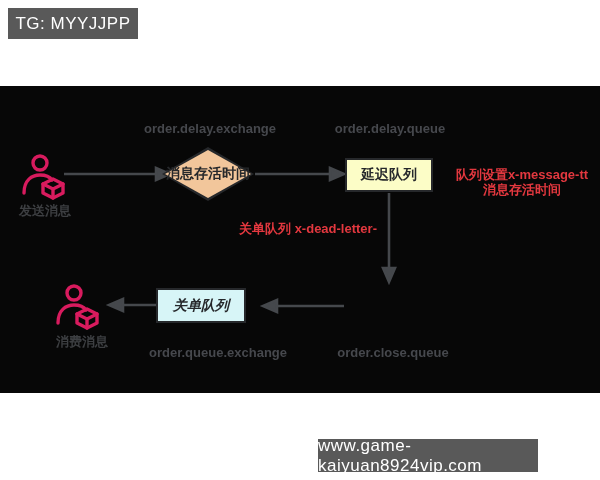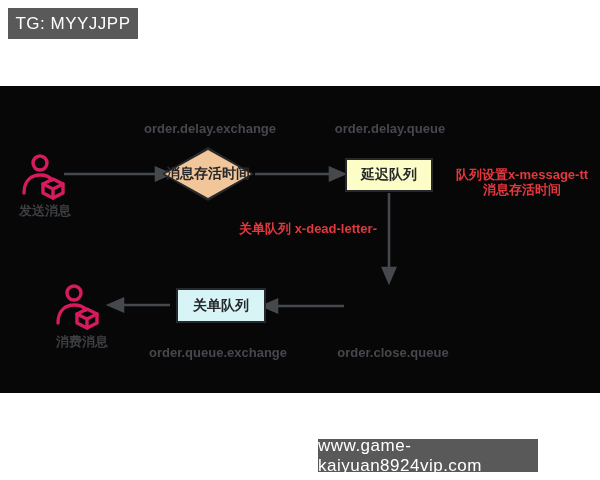--- a/index.html
+++ b/index.html
@@ -18,21 +18,21 @@
   .canvas { position:absolute; left:0; top:86px; width:600px; height:307px;
             background:#070707; }
 
   .caption { position:absolute; width:170px; text-align:center;
              font-size:13px; font-weight:700; color:#46484d; }
 
   .node-rect { position:absolute; border:2px solid #26282b;
                display:flex; align-items:center; justify-content:center;
                font-size:14px; font-weight:700; color:#26282b; }
   .rect-delay-queue { left:345px; top:72px;  width:88px; height:34px; background:#fcfdc7; }
-  .rect-close-queue { left:176px; top:202px; width:90px; height:35px; background:#d7f5f7; }
+  .rect-close-queue { left:156px; top:202px; width:90px; height:35px; background:#d7f5f7;font-style:italic; }
 
   .diamond { position:absolute; }
   .diamond .d-border, .diamond .d-fill {
       position:absolute; clip-path:polygon(50% 0,100% 50%,50% 100%,0 50%); }
   .diamond .d-border { inset:0; background:#26282b; }
   .diamond .d-fill   { inset:3px; }
   .diamond .d-label  { position:absolute; inset:0; display:flex; align-items:center;
                        justify-content:center; font-size:14px; font-weight:700;
                        color:#26282b; z-index:2; }
   .diamond-delay { left:162px; top:61px;  width:92px; height:54px; }

